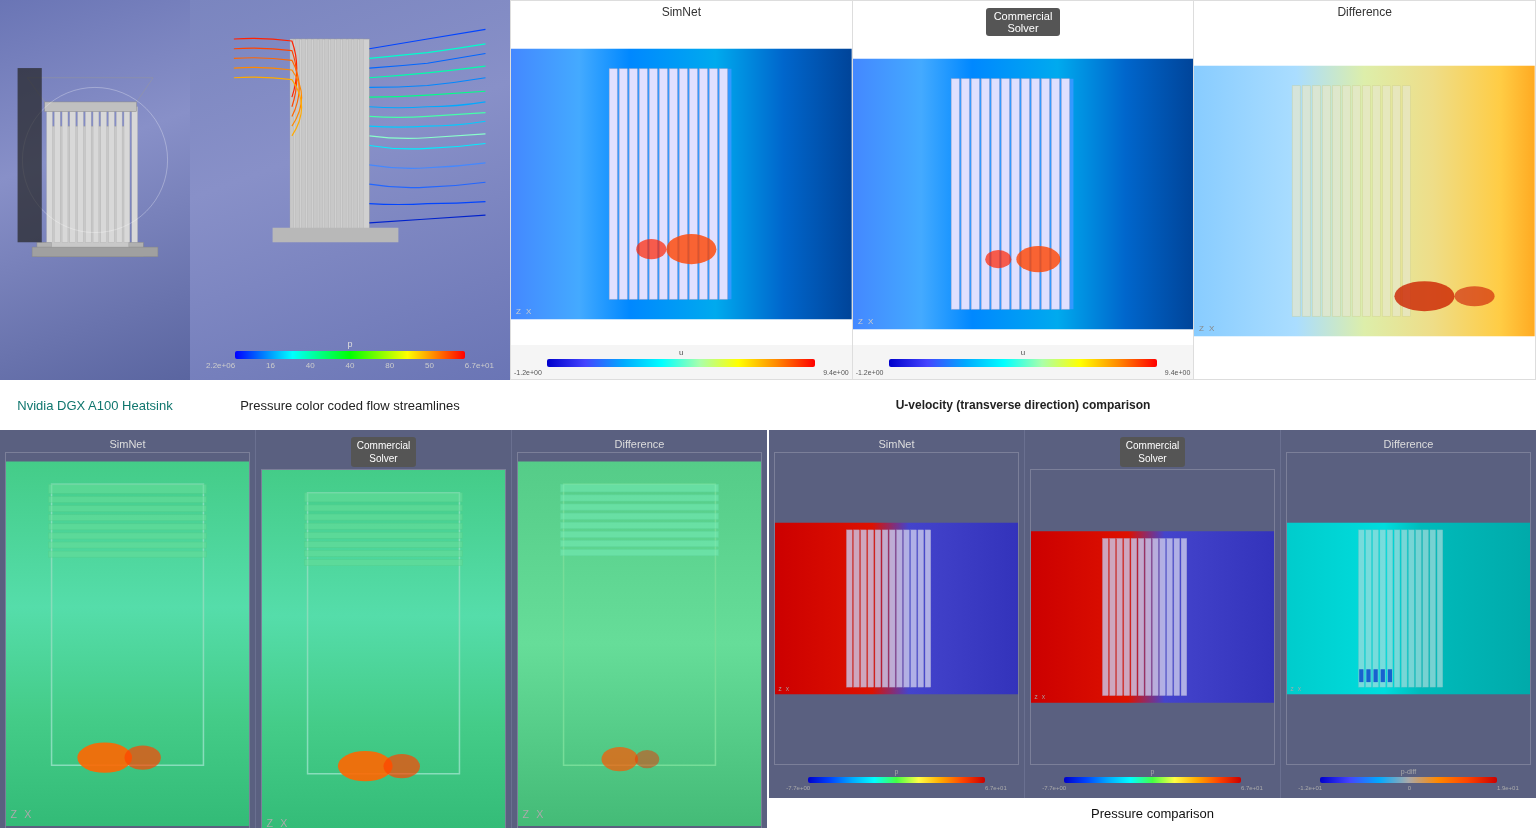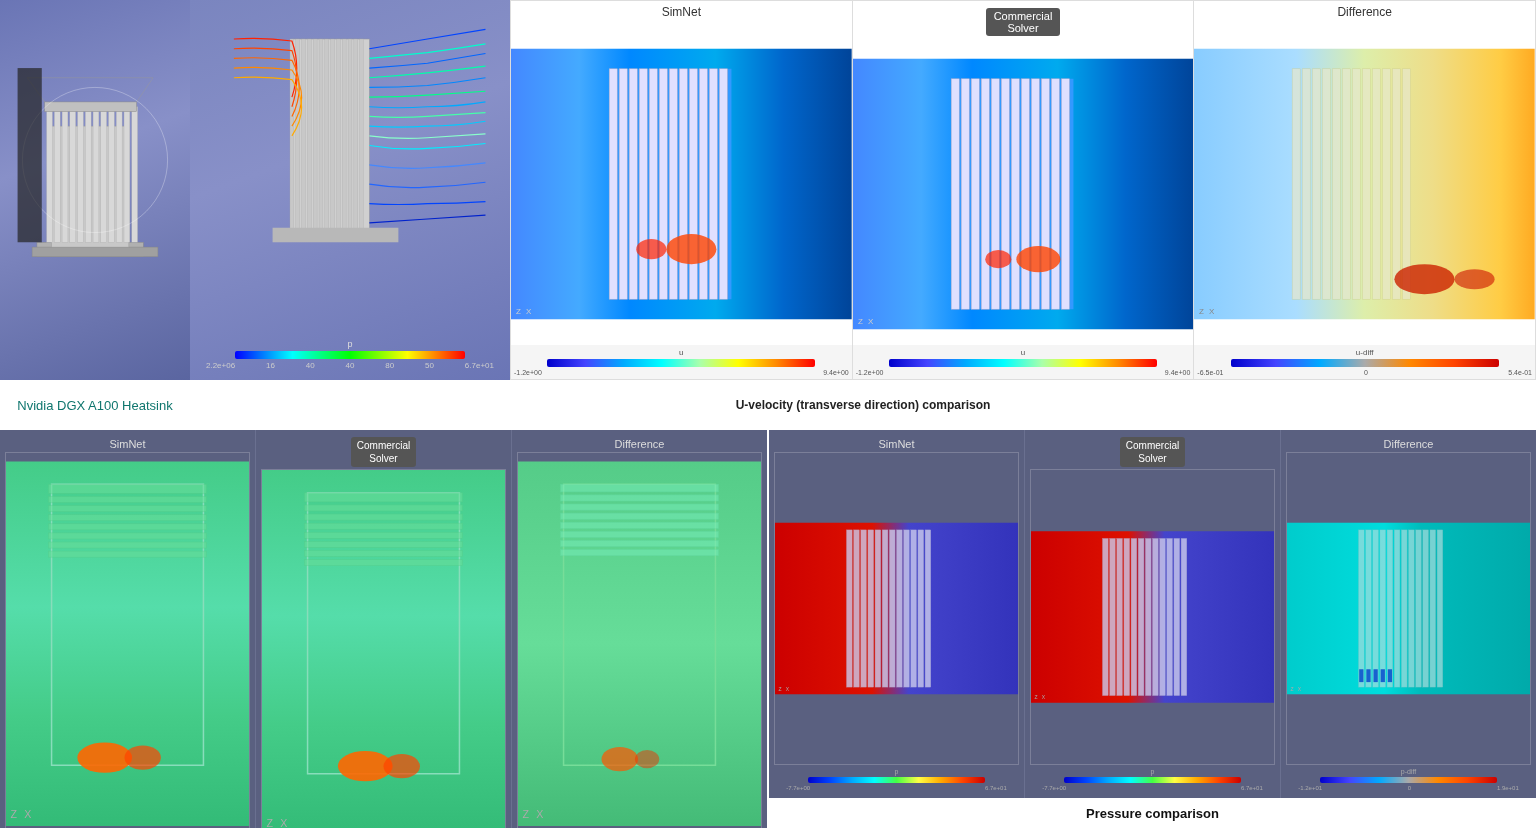--- a/index.html
+++ b/index.html
@@ -191,21 +191,21 @@
       font-size: 9px;
       color: #ccc;
     }
 
     .bottom-caption {
       height: 30px;
       display: flex;
       align-items: center;
       justify-content: center;
       font-size: 13px;
-      font-weight: bold;
+      font-weight: normal;
       color: #111;
       background: #fff;
     }
 
     
     svg { display: block; }
 
     
     .colorbar {
       width: 80%;
@@ -465,36 +465,28 @@
               <rect x="198" y="20" width="8" height="230"></rect>
               <rect x="208" y="20" width="8" height="230"></rect>
             </g>
 
             <ellipse cx="230" cy="230" rx="30" ry="15" fill="#cc2200" opacity="0.8"></ellipse>
             <ellipse cx="280" cy="230" rx="20" ry="10" fill="#cc1100" opacity="0.6"></ellipse>
             <text x="5" y="265" fill="#888" font-size="8">Z</text>
             <text x="15" y="265" fill="#888" font-size="8">X</text>
           </svg>
         </div>
-        <div style="padding:3px;background:#f5f5f5;">
-          <div style="font-size:8px;color:#555;text-align:center;margin-bottom:1px;">u-diff</div>
-          <div class="colorbar cb-diff"></div>
-          <div style="display:flex;justify-content:space-between;font-size:7px;color:#555;">
-            <span>-6.5e-01</span>
-            <span>0</span>
-            <span>5.4e-01</span>
-          </div>
-        </div>
       </div>
     </div>
   </div>
 </div>
 
 <div class="top-captions">
   <div class="caption-left">Nvidia DGX A100 Heatsink</div>
+  <div class="caption-mid">Pressure color coded flow streamlines</div>
   <div class="caption-right">U-velocity (transverse direction) comparison</div>
 </div>
 
 <div class="bottom-row">
 
   <div class="bottom-section">
     <div class="bottom-panels">
 
       <div class="bottom-panel">
         <div class="bottom-panel-label">SimNet</div>

